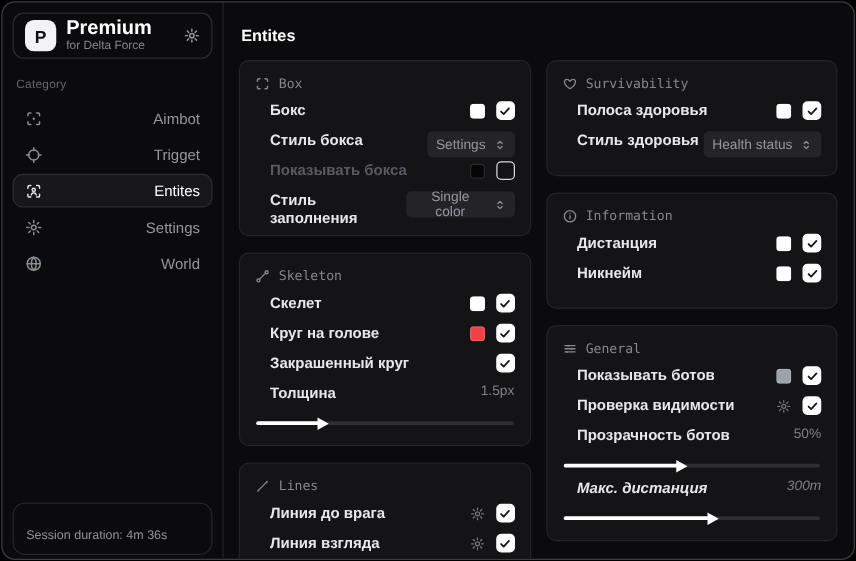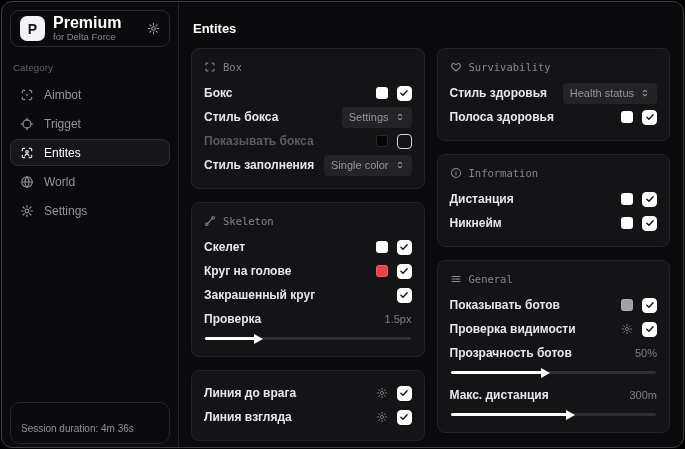--- a/index.html
+++ b/index.html
@@ -13,56 +13,56 @@
   .brand{display:flex;align-items:center;gap:8px;border:1px solid #2b2b31;border-radius:9px;
     height:37px;padding:0 9px;}
   .brand-logo{width:25px;height:25px;background:#f3f3f5;border-radius:7px;color:#121215;
     font-weight:700;font-size:14px;display:flex;align-items:center;justify-content:center;}
   .brand-text{display:flex;flex-direction:column;line-height:1.15;}
   .brand-title{color:#fff;font-size:16px;font-weight:700;}
   .brand-sub{color:#84878d;font-size:9.5px;}
   .brand-gear{margin-left:auto;color:#9da0a6;display:flex;}
   .category{color:#63666c;font-size:9.5px;margin:15px 0 8px 3px;letter-spacing:.2px;}
   .nav-item{display:flex;align-items:center;gap:10px;height:27px;padding:0 9px;margin-bottom:2px;
-    border-radius:8px;border:1px solid transparent;color:#93969c;font-size:12px;cursor:pointer;}
+    border-radius:8px;border:1px solid transparent;color:#93969c;font-size:12px;cursor:pointer;justify-content:space-between;}
   .nav-item .nicon{display:flex;color:#8b8e94;}
   .nav-item.active{background:#17171b;border-color:#2c2c32;color:#fff;}
   .nav-item.active .nicon{color:#e8e8ea;}
   .session-card{position:absolute;left:8px;right:8px;bottom:3px;height:42px;border:1px solid #26262c;
     border-radius:10px;display:flex;align-items:flex-end;padding:0 8px 9px 10px;color:#8f9298;font-size:10px;}
 
   
   .main{flex:1;padding:10px 13px 0 12px;overflow:hidden;}
   .page-title{color:#fff;font-size:13px;font-weight:700;margin:9px 0 12px 2px;}
   .cols{display:flex;gap:12px;align-items:flex-start;}
   .col{width:236px;display:flex;flex-direction:column;gap:13px;}
   .panel{background:#141417;border:1px solid #232329;border-radius:8px;padding:10px 12px 11px;}
   .panel-header{display:flex;align-items:flex-start;gap:7px;color:#85878d;
     font-family:"DejaVu Sans Mono",monospace;font-size:10.5px;margin:2px 0 8px;}
   .panel-header .picon{display:flex;color:#85878d;}
-  .row{display:flex;justify-content:space-between;align-items:center;height:24px;}
+  .row{display:flex;justify-content:space-between;align-items:flex-start;height:24px;margin-left:12px;}
   .lbl{color:#e8e8ea;font-size:12px;font-weight:600;}
   .lbl.dim{color:#585b61;}
   .ctrl{display:flex;align-items:center;gap:9px;}
   .swatch{width:12px;height:12px;border-radius:3px;border:1px solid rgba(255,255,255,.14);cursor:pointer;}
   .checkbox{width:15px;height:15px;border-radius:4px;border:1.5px solid #d8d8dd;display:flex;
     align-items:center;justify-content:center;cursor:pointer;background:transparent;}
   .checkbox svg{display:none;}
   .checkbox.checked{background:#fff;border-color:#fff;}
   .checkbox.checked svg{display:block;}
   .dropdown{display:flex;align-items:center;gap:6px;background:#232328;border:none;border-radius:4px;
     height:21px;padding:0 7px;color:#95989e;font-size:11px;cursor:pointer;font-family:"Liberation Sans",sans-serif;}
   .dropdown .dicon{display:flex;color:#8a8d93;}
   .mini-gear{display:flex;color:#74777d;cursor:pointer;}
   .val{color:#7e8187;font-size:11px;font-weight:400;}
   .slider{height:3px;background:#2e2e33;border-radius:2px;margin:6px 1px 5px;position:relative;cursor:pointer;}
   .slider-fill{height:3px;background:#fff;border-radius:2px;position:relative;}
   .slider-thumb{position:absolute;right:-5px;top:-3.5px;width:0;height:0;
     border-top:5px solid transparent;border-bottom:5px solid transparent;border-left:9px solid #fff;}
-  .gap-top{margin-top:9px;}
+  .gap-top{margin-top:9px;font-style:italic;}
 </style>
 </head>
 <body>
 
 <div class="window">
 
   <aside class="sidebar">
     <div class="brand">
       <div class="brand-logo">P</div>
       <div class="brand-text">
@@ -106,35 +106,35 @@
             <circle cx="12" cy="10" r="2.2"></circle>
             <path d="M8.5 17c.6-2 2-3 3.5-3s2.9 1 3.5 3"></path>
           </svg>
       </span>
       <span>Entites</span>
     </div>
 
     <div class="nav-item">
       <span class="nicon">
         <svg width="14" height="14" viewBox="0 0 24 24" fill="none" stroke="currentColor" stroke-width="2" stroke-linecap="round">
-            <circle cx="12" cy="12" r="9"></circle>
-            <path d="M3 12h18M12 3c2.5 2.5 3.5 5.5 3.5 9s-1 6.5-3.5 9c-2.5-2.5-3.5-5.5-3.5-9s1-6.5 3.5-9z"></path>
-          </svg>
-      </span>
-      <span>World</span>
+            <circle cx="12" cy="12" r="3.2"></circle>
+            <path d="M12 2.5v3M12 18.5v3M2.5 12h3M18.5 12h3M5.2 5.2l2.1 2.1M16.7 16.7l2.1 2.1M18.8 5.2l-2.1 2.1M7.3 16.7l-2.1 2.1"></path>
+          </svg>
+      </span>
+      <span>Settings</span>
     </div>
 
     <div class="nav-item">
       <span class="nicon">
         <svg width="14" height="14" viewBox="0 0 24 24" fill="none" stroke="currentColor" stroke-width="2" stroke-linecap="round">
-            <circle cx="12" cy="12" r="3.2"></circle>
-            <path d="M12 2.5v3M12 18.5v3M2.5 12h3M18.5 12h3M5.2 5.2l2.1 2.1M16.7 16.7l2.1 2.1M18.8 5.2l-2.1 2.1M7.3 16.7l-2.1 2.1"></path>
-          </svg>
-      </span>
-      <span>Settings</span>
+            <circle cx="12" cy="12" r="9"></circle>
+            <path d="M3 12h18M12 3c2.5 2.5 3.5 5.5 3.5 9s-1 6.5-3.5 9c-2.5-2.5-3.5-5.5-3.5-9s1-6.5 3.5-9z"></path>
+          </svg>
+      </span>
+      <span>World</span>
     </div>
 
     <div class="session-card">
       <span>Session duration: 4m 36s</span>
     </div>
   </aside>
 
   <main class="main">
     <div class="page-title">Entites</div>
 
@@ -230,31 +230,41 @@
             <span class="lbl">Закрашенный круг</span>
             <span class="ctrl">
               <span class="checkbox checked">
                   <svg width="10" height="10" viewBox="0 0 24 24" fill="none" stroke="#16161a" stroke-width="3.4" stroke-linecap="round" stroke-linejoin="round">
                     <path d="M4.5 12.5l5 5 10-11"></path>
                   </svg>
                 </span>
             </span>
           </div>
           <div class="row">
-            <span class="lbl">Проверка</span>
+            <span class="lbl">Толщина</span>
             <span class="val">1.5px</span>
           </div>
           <div class="slider">
             <div class="slider-fill" style="width: 26%;">
                 <span class="slider-thumb"></span>
               </div>
           </div>
         </section>
 
         <section class="panel">
+          <div class="panel-header">
+            <span class="picon">
+              <svg width="12" height="12" viewBox="0 0 24 24" fill="none" stroke="currentColor" stroke-width="2.2" stroke-linecap="round">
+                  <path d="M5 19L19 5"></path>
+                  <circle cx="5" cy="19" r="1.4" fill="currentColor" stroke="none"></circle>
+                  <circle cx="19" cy="5" r="1.4" fill="currentColor" stroke="none"></circle>
+                </svg>
+            </span>
+            <span>Lines</span>
+          </div>
           <div class="row">
             <span class="lbl">Линия до врага</span>
             <span class="ctrl">
               <span class="mini-gear">
                   <svg width="12" height="12" viewBox="0 0 24 24" fill="none" stroke="currentColor" stroke-width="2" stroke-linecap="round">
                     <circle cx="12" cy="12" r="3.2"></circle>
                     <path d="M12 2.5v3M12 18.5v3M2.5 12h3M18.5 12h3M5.2 5.2l2.1 2.1M16.7 16.7l2.1 2.1M18.8 5.2l-2.1 2.1M7.3 16.7l-2.1 2.1"></path>
                   </svg>
                 </span>
               <span class="checkbox checked">
@@ -286,43 +296,43 @@
       <div class="col">
 
         <section class="panel">
           <div class="panel-header">
             <span class="picon">
               <svg width="12" height="12" viewBox="0 0 24 24" fill="none" stroke="currentColor" stroke-width="2.2" stroke-linecap="round" stroke-linejoin="round">
                   <path d="M12 20s-7-4.2-8.5-9C2.5 7.5 4.5 5 7.2 5c2 0 3.5 1.2 4.8 3 1.3-1.8 2.8-3 4.8-3 2.7 0 4.7 2.5 3.7 6-1.5 4.8-8.5 9-8.5 9z"></path>
                 </svg>
             </span>
             <span>Survivability</span>
+          </div>
+          <div class="row">
+            <span class="lbl">Полоса здоровья</span>
+            <span class="ctrl">
+              <span class="swatch" style="background: rgb(255, 255, 255);"></span>
+              <span class="checkbox checked">
+                  <svg width="10" height="10" viewBox="0 0 24 24" fill="none" stroke="#16161a" stroke-width="3.4" stroke-linecap="round" stroke-linejoin="round">
+                    <path d="M4.5 12.5l5 5 10-11"></path>
+                  </svg>
+                </span>
+            </span>
           </div>
           <div class="row">
             <span class="lbl">Стиль здоровья</span>
             <button class="dropdown">
               <span>Health status</span>
               <span class="dicon">
                   <svg width="10" height="10" viewBox="0 0 24 24" fill="none" stroke="currentColor" stroke-width="2.6" stroke-linecap="round" stroke-linejoin="round">
                     <path d="M8 9l4-4 4 4M8 15l4 4 4-4"></path>
                   </svg>
                 </span>
             </button>
           </div>
-          <div class="row">
-            <span class="lbl">Полоса здоровья</span>
-            <span class="ctrl">
-              <span class="swatch" style="background: rgb(255, 255, 255);"></span>
-              <span class="checkbox checked">
-                  <svg width="10" height="10" viewBox="0 0 24 24" fill="none" stroke="#16161a" stroke-width="3.4" stroke-linecap="round" stroke-linejoin="round">
-                    <path d="M4.5 12.5l5 5 10-11"></path>
-                  </svg>
-                </span>
-            </span>
-          </div>
         </section>
 
         <section class="panel">
           <div class="panel-header">
             <span class="picon">
               <svg width="12" height="12" viewBox="0 0 24 24" fill="none" stroke="currentColor" stroke-width="2.2" stroke-linecap="round">
                   <circle cx="12" cy="12" r="9"></circle>
                   <path d="M12 11v5"></path>
                   <circle cx="12" cy="7.5" r="1.1" fill="currentColor" stroke="none"></circle>
                 </svg>

